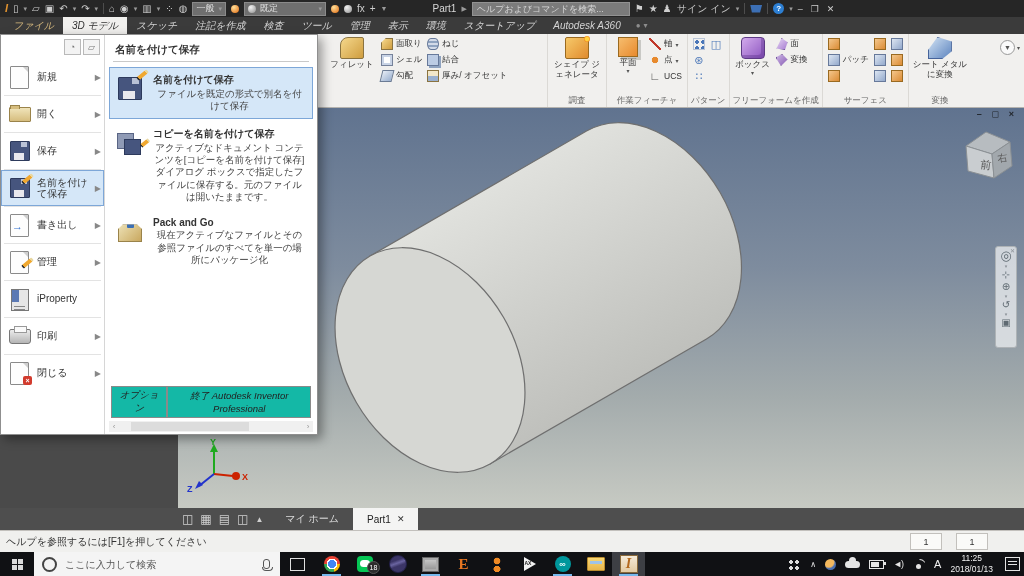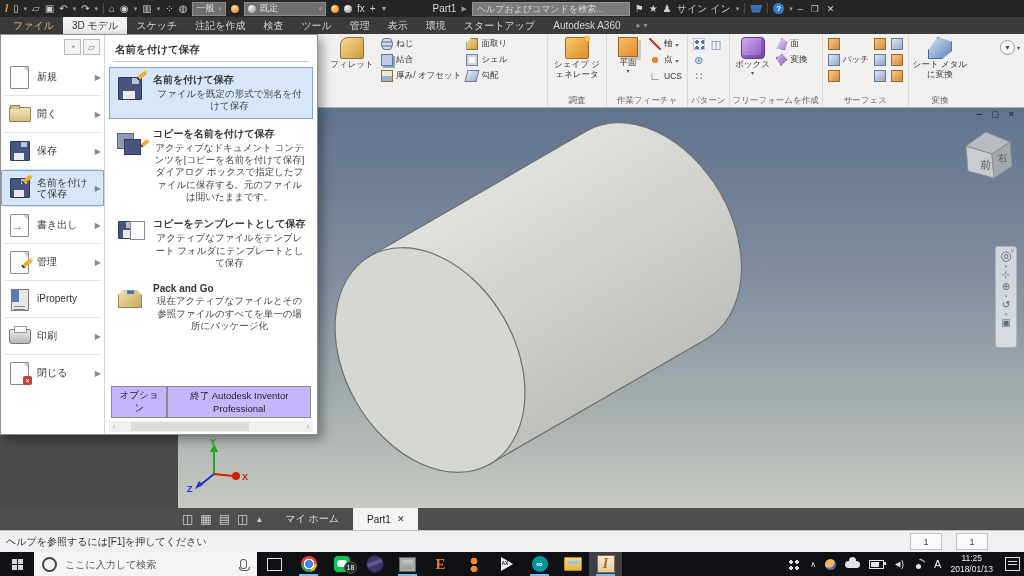--- a/index.html
+++ b/index.html
@@ -21,21 +21,21 @@
   .tsearch{background:#7b7b7b;border:1px solid #929292;height:12px;width:148px;font-size:9px;
            color:#eee;padding:0 4px;}
   .tsearch::placeholder{color:#d6d6d6;}
   .helpq{width:11px;height:11px;border-radius:50%;background:#2d7fd3;color:#fff;font-size:8px;
          display:flex;align-items:center;justify-content:center;font-weight:bold;}
   .cart{width:12px;height:8px;background:#3c6fb4;clip-path:polygon(0 0,100% 0,82% 100%,14% 100%);position:relative;}
   .winctl{color:#cfcfcf;font-size:9px;letter-spacing:3px;}
   
   #tabrow{left:0;top:17px;width:1024px;height:17px;background:#3b3b3b;display:flex;
           align-items:stretch;padding-left:4px;box-sizing:border-box;}
-  .rtab{color:#d4d4d4;font-size:10px;padding:2px 9px 2px;display:flex;align-items:center;}
+  .rtab{color:#d4d4d4;font-size:10px;padding:2px 9px 2px;display:flex;align-items:center;font-style:italic;}
   .rtab.file{color:#d3b67c;}
   .rtab.active{background:#f1f0ee;color:#333;}
   .tabdot{color:#8d8d8d;font-size:8px;margin-left:6px;display:flex;align-items:center;gap:3px;}
   
   #ribbon{left:0;top:34px;width:1024px;height:74px;background:#f1f0ee;border-bottom:1px solid #b5b3af;
           box-sizing:border-box;display:flex;padding-left:323px;}
   .rg{display:flex;flex-direction:column;padding:2px 3px 0;}
   .rg+.rg{border-left:1px solid #dbd9d5;}
   .rgbody{display:flex;flex:1;gap:1px;}
   .rglabel{font-size:8.5px;color:#666;text-align:center;height:13px;line-height:12px;white-space:nowrap;}
@@ -145,22 +145,22 @@
   .big-floppy{position:absolute;left:2px;top:4px;width:22px;height:21px;background:#46557e;border:1px solid #2d3a5c;border-radius:1px;}
   .big-floppy::before{content:"";position:absolute;left:4px;bottom:0;width:12px;height:8px;background:#e8e8ee;}
   .big-floppy::after{content:"";position:absolute;right:2px;top:0;width:7px;height:6px;background:#b9c2d6;}
   .sm-floppy{position:absolute;left:1px;top:6px;width:15px;height:14px;background:#8f9ab5;border:1px solid #5a6585;}
   .sm-floppy2{position:absolute;left:8px;top:12px;width:15px;height:14px;background:#46557e;border:1px solid #2d3a5c;}
   .sm-page{position:absolute;right:1px;top:4px;width:13px;height:17px;background:#fdfdfd;border:1px solid #8a8a8a;}
   .packbox{position:absolute;left:2px;top:7px;width:22px;height:16px;background:linear-gradient(135deg,#ece0b4,#c9a85f);
            border:1px solid #9a834a;clip-path:polygon(0 25%,20% 0,80% 0,100% 25%,100% 100%,0 100%);}
   .packbox::after{content:"";position:absolute;left:8px;top:-4px;width:7px;height:7px;background:#3c6fb4;border-radius:1px;}
   .fmp-footer{position:absolute;left:0;right:0;bottom:16px;display:flex;justify-content:space-between;padding:0 6px;}
-  .fm-btn{border:1px solid #8a8a8a;background:#c4b5fd;font-size:9.5px;color:#222;padding:2px 7px;
-          font-family:"Liberation Sans",sans-serif;}
+  .fm-btn{border:1px solid #8a8a8a;background:#14b8a6;font-size:9.5px;color:#222;padding:2px 7px;
+          font-family:"Liberation Sans",sans-serif;font-style:italic;}
   .fm-scroll{position:absolute;left:4px;right:4px;bottom:2px;height:11px;background:#f0f0f0;display:flex;align-items:center;}
   .fm-scroll .thumb{margin-left:12px;width:58%;height:9px;background:#dcdcdc;}
   .fm-scroll .sarr{color:#999;font-size:8px;width:10px;text-align:center;}
   .fm-scroll .sarr.r{margin-left:auto;}
   
   #doctabs{left:0;top:508px;width:1024px;height:22px;background:#4e4e4e;display:flex;align-items:stretch;}
   .dt-icons{display:flex;align-items:center;gap:7px;color:#cfcfcf;font-size:12px;padding:0 8px 0 182px;}
   .dt-icons .tri{font-size:8px;}
   .dtab{display:flex;align-items:center;font-size:10px;color:#ddd;padding:0 14px;}
   .dtab.active{background:#f4f4f3;color:#222;gap:6px;}
@@ -172,21 +172,21 @@
   .sb-box{width:30px;height:15px;border:1px solid #c2c0bc;background:#fafaf8;display:flex;
           align-items:center;justify-content:center;font-size:9px;color:#333;}
   
   #taskbar{left:0;top:552px;width:1024px;height:24px;background:#101114;display:flex;align-items:center;}
   .tb-start{width:34px;height:24px;display:flex;align-items:center;justify-content:center;}
   .winlogo{width:11px;height:11px;background:
     linear-gradient(#dadada,#dadada) 0 0/5px 5px no-repeat,
     linear-gradient(#dadada,#dadada) 6px 0/5px 5px no-repeat,
     linear-gradient(#dadada,#dadada) 0 6px/5px 5px no-repeat,
     linear-gradient(#dadada,#dadada) 6px 6px/5px 5px no-repeat;}
-  .tb-search{width:223px;height:24px;background:#f4f4f4;display:flex;align-items:center;gap:6px;padding:0 8px;box-sizing:border-box;}
+  .tb-search{width:246px;height:24px;background:#f4f4f4;display:flex;align-items:center;gap:6px;padding:0 8px;box-sizing:border-box;}
   .cortana{width:11px;height:11px;border:2px solid #444;border-radius:50%;flex:0 0 auto;}
   .tb-search input{border:0;background:transparent;font-size:10px;color:#333;flex:1;min-width:0;}
   .tb-search input::placeholder{color:#555;}
   .micic{width:5px;height:8px;border:1px solid #555;border-radius:3px;position:relative;flex:0 0 auto;margin-right:2px;}
   .micic::after{content:"";position:absolute;left:-2px;bottom:-3px;width:9px;height:3px;
                 border:1px solid #555;border-top:0;border-radius:0 0 4px 4px;}
   .taskview{width:13px;height:11px;border:1px solid #e0e0e0;position:relative;margin:0 10px;}
   .tbapp{width:33px;height:24px;display:flex;align-items:center;justify-content:center;position:relative;}
   .tbapp .run{position:absolute;bottom:0;left:7px;right:7px;height:2px;background:#76b9ed;}
   .tbapp.activeapp{background:#3d3f44;}
@@ -310,44 +310,44 @@
   <div id="ribbon" class="ab">
 
     <div class="rg" style="width:218px">
       <div class="rgbody">
         <div class="bigbtn">
           <span class="bic ic-fillet"></span>
           <span>フィレット</span>
         </div>
         <div class="smcol">
           <div class="smbtn">
+              <span class="sic ic-chamfer"></span>
+              <span>面取り</span>
+            </div>
+          <div class="smbtn">
+              <span class="sic ic-shell"></span>
+              <span>シェル</span>
+            </div>
+          <div class="smbtn">
+              <span class="sic ic-draft"></span>
+              <span>勾配</span>
+            </div>
+        </div>
+        <div class="smcol">
+          <div class="smbtn">
               <span class="sic ic-thread"></span>
               <span>ねじ</span>
             </div>
           <div class="smbtn">
               <span class="sic ic-combine"></span>
               <span>結合</span>
             </div>
           <div class="smbtn">
               <span class="sic ic-thicken"></span>
               <span>厚み/ オフセット</span>
-            </div>
-        </div>
-        <div class="smcol">
-          <div class="smbtn">
-              <span class="sic ic-chamfer"></span>
-              <span>面取り</span>
-            </div>
-          <div class="smbtn">
-              <span class="sic ic-shell"></span>
-              <span>シェル</span>
-            </div>
-          <div class="smbtn">
-              <span class="sic ic-draft"></span>
-              <span>勾配</span>
             </div>
         </div>
       </div>
     </div>
 
     <div class="rg">
       <div class="rgbody">
         <div class="bigbtn">
           <span class="bic ic-shapegen"></span>
           <span>シェイプ ジェネレータ</span>
@@ -635,30 +635,20 @@
             <span class="sm-floppy"></span>
             <span class="sm-floppy2"></span>
             <span class="pencil" style="top:14px;right:-4px;width:10px"></span>
           </span>
         <span class="fmp-tx">
           <div class="t">コピーを名前を付けて保存</div>
           <div class="d">アクティブなドキュメント コンテンツを[コピーを名前を付けて保存]ダイアログ ボックスで指定したファイルに保存する。元のファイルは開いたままです。</div>
         </span>
       </div>
 
-      <div class="fmp-item">
-        <span class="fmp-ic">
-            <span class="big-floppy" style="width:16px;height:16px"></span>
-            <span class="sm-page"></span>
-          </span>
-        <span class="fmp-tx">
-          <div class="t">コピーをテンプレートとして保存</div>
-          <div class="d">アクティブなファイルをテンプレート フォルダにテンプレートとして保存</div>
-        </span>
-      </div>
 
       <div class="fmp-item">
         <span class="fmp-ic">
             <span class="packbox"></span>
           </span>
         <span class="fmp-tx">
           <div class="t">Pack and Go</div>
           <div class="d">現在アクティブなファイルとその参照ファイルのすべてを単一の場所にパッケージ化</div>
         </span>
       </div>

